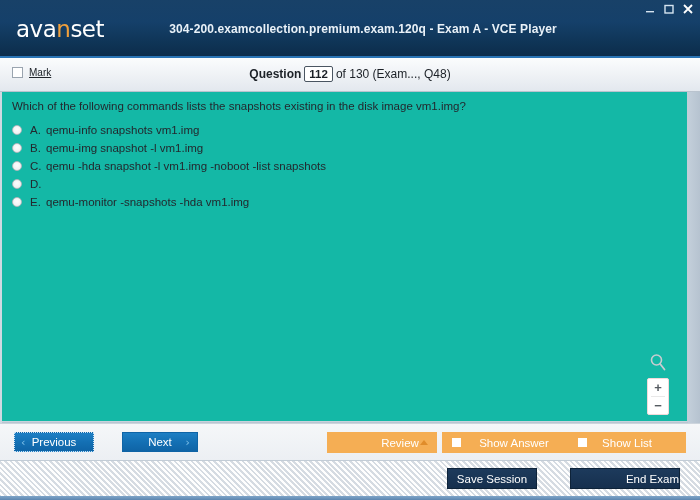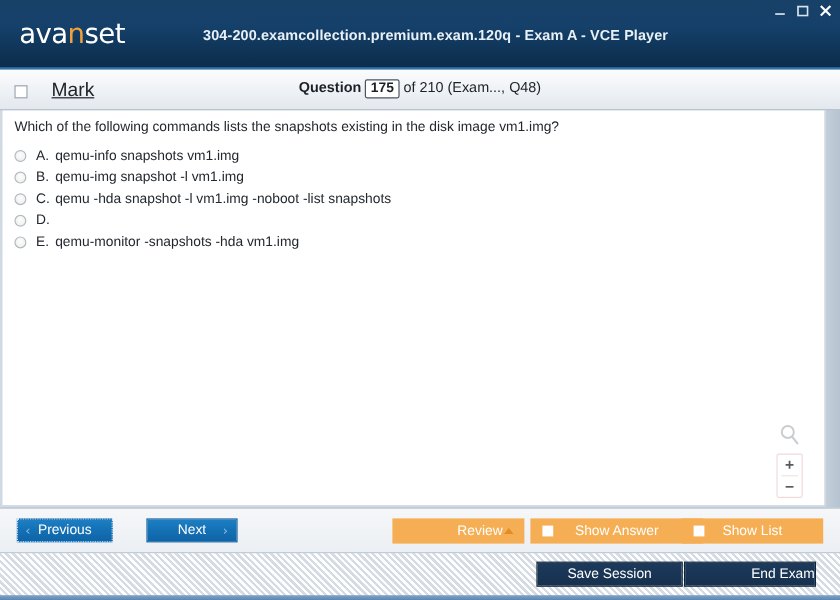--- a/index.html
+++ b/index.html
@@ -59,22 +59,22 @@
   
   .qbar {
     position: absolute; left: 0; top: 58px;
     width: 700px; height: 34px;
     background: linear-gradient(180deg, #fbfcfd 0%, #eef1f5 55%, #e3e8ee 100%);
     border-bottom: 1px solid #b9c3ce;
     box-sizing: border-box;
   }
   .mark-wrap {
     position: absolute; left: 12px; top: 9px;
-    display: flex; align-items: center; gap: 20px;
-    font-size: 16px; color: #20252b;
+    display: flex; align-items: center; gap: 6px;
+    font-size: 10px; color: #20252b;
   }
   .chk {
     width: 11px; height: 11px;
     border: 1px solid #9aa4af;
     background: #ffffff;
     box-sizing: border-box;
     display: inline-block;
   }
   .mark-label { text-decoration: underline; text-underline-offset: 1px; }
   .qcount {
@@ -93,21 +93,21 @@
     font-weight: 700;
     font-size: 11.5px;
     line-height: 14px;
   }
   .qrest { color: #1c2127; }
 
   
   .content {
     position: absolute; left: 2px; top: 92px;
     width: 686px; height: 330px;
-    background: #ffffff;
+    background: #14b8a6;
     border-right: 1px solid #c4ced8;
     border-bottom: 1px solid #c9d3dc;
     box-sizing: border-box;
     overflow: hidden;
   }
   .qtext {
     position: absolute; left: 10px; top: 8px;
     font-size: 11.5px; color: #23282e;
     white-space: nowrap;
   }
@@ -223,21 +223,21 @@
     background: linear-gradient(180deg, #7ea4c8 0%, #5d86b0 100%);
   }
   .btn-dark {
     position: absolute; top: 7px; height: 21px;
     background: linear-gradient(180deg, #1d3a5c 0%, #16304e 100%);
     border: 1px solid #0e2339;
     color: #ffffff; font-size: 11.5px;
     display: flex; align-items: center; justify-content: center;
     box-sizing: border-box; cursor: default;
   }
-  #btn-save-session { left: 447px; width: 122px; text-align: center; }
+  #btn-save-session { left: 447px; width: 90px; text-align: center; }
   #btn-end-exam { left: 570px; width: 110px; justify-content: flex-end; }
 
   
   .frame-left {
     position: absolute; left: 0; top: 92px; width: 2px; height: 331px;
     background: #cfd9e2;
   }
   .frame-right {
     position: absolute; right: 0; top: 92px; width: 12px; height: 331px;
     background: linear-gradient(90deg, #c3cfda 0%, #b6c3d0 100%);
@@ -269,21 +269,21 @@
       </div>
     </div>
   </div>
 
   <div class="qbar">
     <div class="mark-wrap">
       <span class="chk"></span>
       <span class="mark-label">Mark</span>
     </div>
     <div class="qcount">
-      <span class="qword">Question</span><span class="qnum-box">175</span><span class="qrest">of 210 (Exam..., Q48)</span>
+      <span class="qword">Question</span><span class="qnum-box">112</span><span class="qrest">of 130 (Exam..., Q48)</span>
     </div>
   </div>
 
   <div class="frame-left"></div>
   <div class="frame-right"></div>
 
   <div class="content">
     <div class="qtext">Which of the following commands lists the snapshots existing in the disk image vm1.img?</div>
     <div class="options">
 

